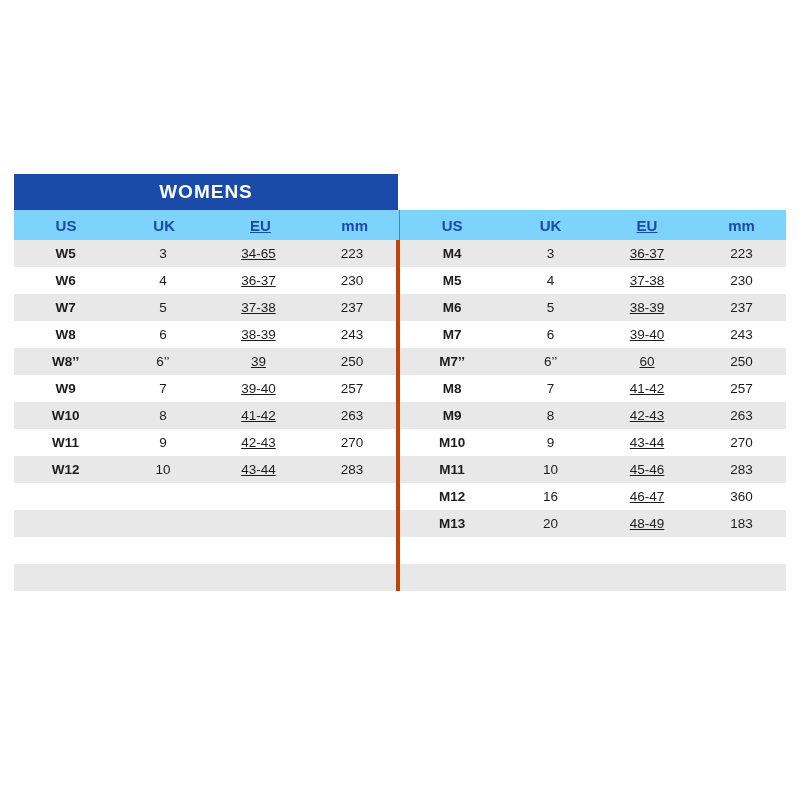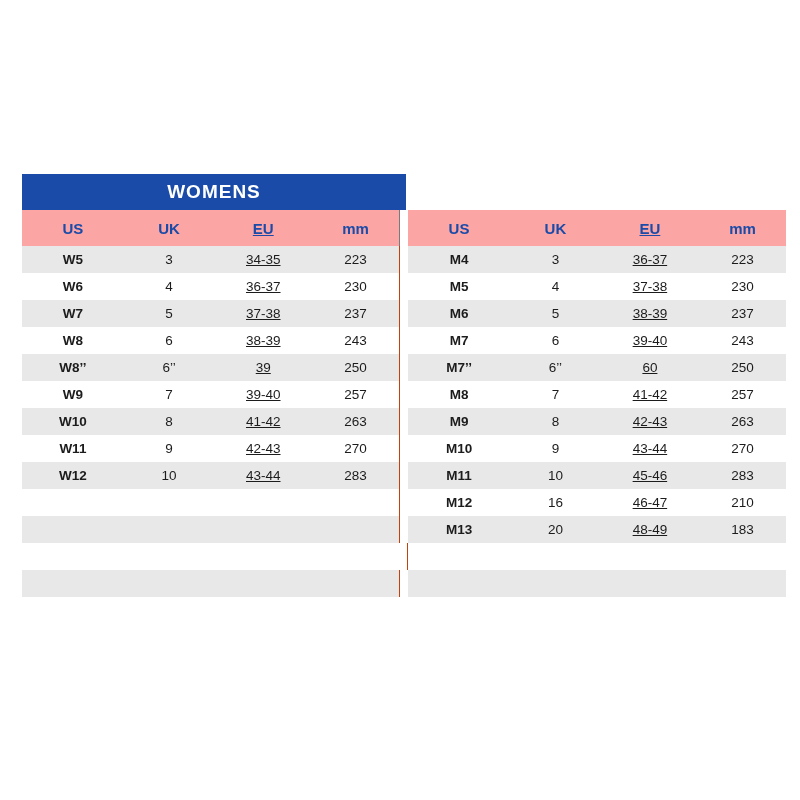--- a/index.html
+++ b/index.html
@@ -19,62 +19,61 @@
     top: 174px;
     width: 772px;
   }
   .chart-row {
     display: flex;
     width: 100%;
   }
   .chart-half {
     width: 50%;
     box-sizing: border-box;
-    margin-left: 8px;
   }
   
   .title-band {
     background: #1a4ba8;
     color: #ffffff;
     text-align: center;
     font-size: 19px;
     font-weight: bold;
     letter-spacing: 1px;
     height: 36px;
     line-height: 36px;
   }
   .title-band.left {
     border-right: 2px solid #ffffff;
   }
   
   .header-half {
     display: flex;
-    height: 36px;
+    height: 30px;
     align-items: center;
-    background: #fca5a5;
+    background: #7dd3fc;
     justify-content: center;
   }
   .header-half.left {
     border-right: 1px solid #7a7a7a;
   }
   .header-cell {
     color: #1a4ba8;
     font-size: 15px;
     font-weight: bold;
     text-align: center;
   }
   
   .data-half {
     display: flex;
     height: 27px;
     align-items: center;
     box-sizing: border-box;
   }
   .data-half.left {
-    border-right: 1px solid #c2410c;
+    border-right: 4px solid #c2410c;
   }
   .data-half.zebra {
     background: #e8e8e8;
   }
   .data-cell {
     font-size: 13.5px;
     color: #1c1c1c;
     text-align: center;
   }
   .data-cell.us {
@@ -114,21 +113,21 @@
         <div class="header-cell c-mm">mm</div>
       </div>
     </div>
   </div>
 
   <div class="chart-row">
     <div class="chart-half">
       <div class="data-half left zebra">
         <div class="data-cell us c-us">W5</div>
         <div class="data-cell c-uk">3</div>
-        <div class="data-cell c-eu">34-35</div>
+        <div class="data-cell c-eu">34-65</div>
         <div class="data-cell c-mm">223</div>
       </div>
     </div>
     <div class="chart-half">
       <div class="data-half right zebra">
         <div class="data-cell us c-us">M4</div>
         <div class="data-cell c-uk">3</div>
         <div class="data-cell c-eu">36-37</div>
         <div class="data-cell c-mm">223</div>
       </div>
@@ -294,21 +293,21 @@
         <div class="data-cell c-uk"></div>
         <div class="data-cell c-eu"></div>
         <div class="data-cell c-mm"></div>
       </div>
     </div>
     <div class="chart-half">
       <div class="data-half right">
         <div class="data-cell us c-us">M12</div>
         <div class="data-cell c-uk">16</div>
         <div class="data-cell c-eu">46-47</div>
-        <div class="data-cell c-mm">210</div>
+        <div class="data-cell c-mm">360</div>
       </div>
     </div>
   </div>
 
   <div class="chart-row">
     <div class="chart-half">
       <div class="data-half left zebra">
         <div class="data-cell us c-us"></div>
         <div class="data-cell c-uk"></div>
         <div class="data-cell c-eu"></div>

